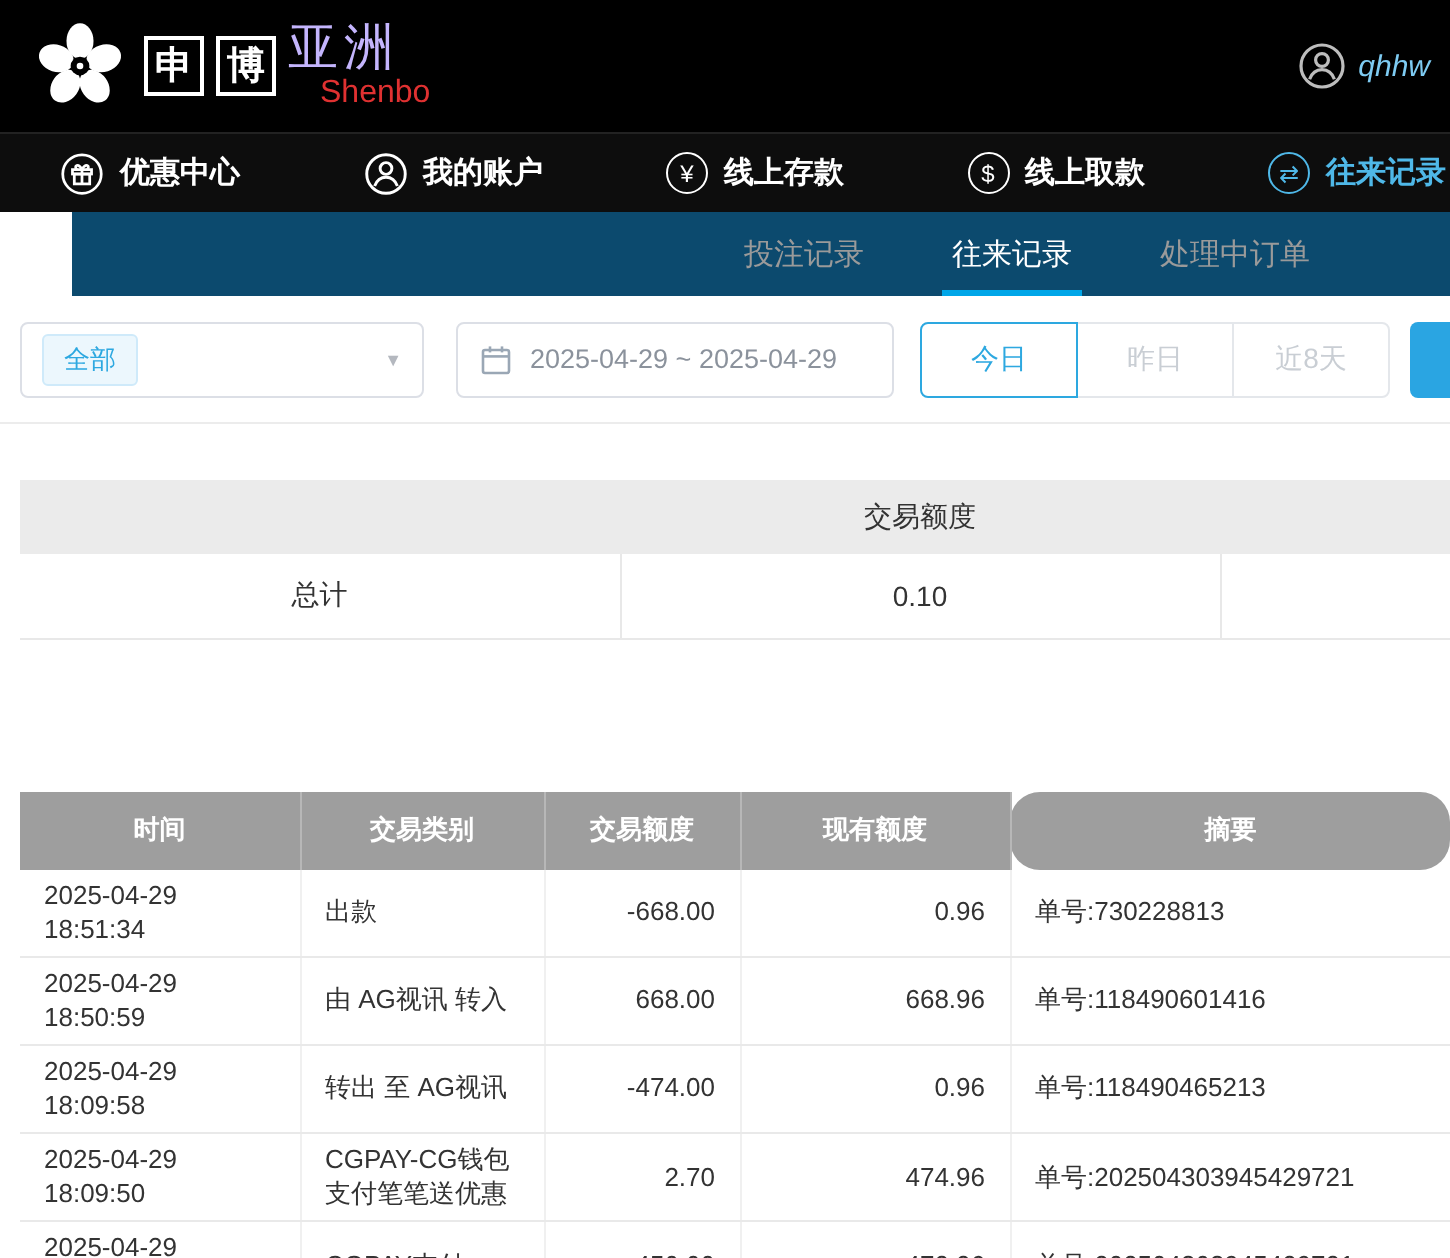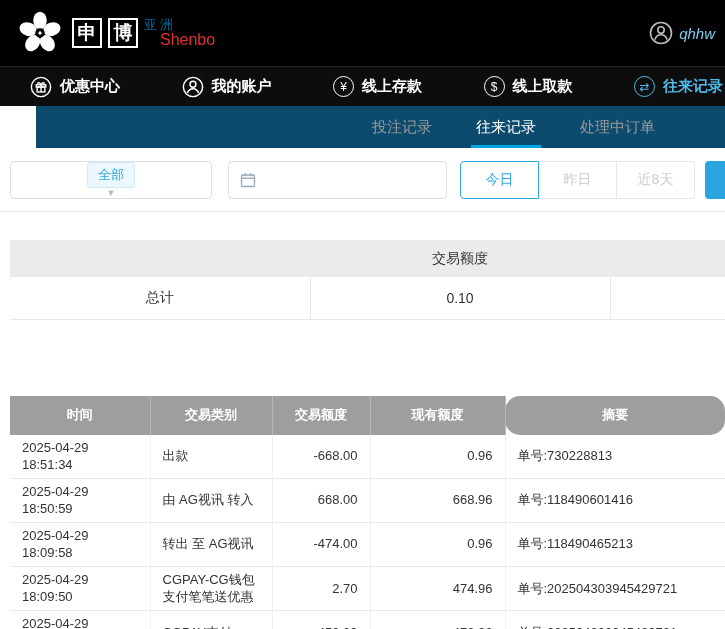--- a/index.html
+++ b/index.html
@@ -6,21 +6,21 @@
   html,body { width:725px; height:629px; overflow:hidden; background:#fff;
     font-family:"Liberation Sans","DejaVu Sans",sans-serif; }
 
   
   .top-header { height:66px; background:#000; display:flex; align-items:center; padding:0 10px 0 14px; }
   .logo { display:flex; align-items:center; cursor:pointer; }
   .flower { width:52px; height:52px; }
   .char-box { width:30px; height:30px; border:2px solid #fff; color:#fff; font-size:19px; font-weight:bold;
     display:flex; align-items:center; justify-content:center; margin-left:6px; }
   .logo-right { display:flex; flex-direction:column; margin-left:6px; }
-  .logo-region { color:#0369a1; font-size:13px; letter-spacing:3px; line-height:1.1; }
+  .logo-region { color:#c4b5fd; font-size:25px; letter-spacing:3px; line-height:1.1; }
   .logo-brand { color:#e03131; font-size:16px; margin-left:16px; line-height:1; }
   .user-area { margin-left:auto; display:flex; align-items:center; gap:6px;font-style:italic; }
   .user-svg { width:24px; height:24px; }
   .username { color:#7ecbf2; font-size:15px; white-space:nowrap; }
 
   
   .main-nav { height:40px; background:#0d0d0d; border-top:1px solid #222; display:flex; align-items:center;
     justify-content:space-between; padding:0 2px 0 30px; }
   .nav-item { display:flex; align-items:center; gap:8px; color:#fff; font-size:15px; font-weight:bold;
     cursor:pointer; white-space:nowrap; }
@@ -31,21 +31,21 @@
 
   
   .sub-nav { height:42px; background:#0c4a6e; display:flex; align-items:stretch; padding-left:336px; gap:44px;margin-left:36px; }
   .tab { display:flex; align-items:center; color:#9a9a9a; font-size:15px; position:relative; cursor:pointer; white-space:nowrap; }
   .tab.active { color:#fff; }
   .tab.active::after { content:''; position:absolute; bottom:0; left:-5px; right:-5px; height:3px; background:#00a6e8; }
 
   
   .filter-bar { height:64px; display:flex; align-items:center; padding-left:10px; border-bottom:1px solid #ececec; position:relative; }
   .type-select { width:202px; height:38px; border:1px solid #dcdfe6; border-radius:4px; background:#fff;
-    display:flex; align-items:center; justify-content:space-between; padding:0 10px; cursor:pointer;flex-direction:column; }
+    display:flex; align-items:center; justify-content:space-between; padding:0 10px; cursor:pointer; }
   .type-chip { background:#ecf7fd; color:#2da8e0; border:1px solid #cfeafa; font-size:13px; padding:3px 10px; border-radius:3px; }
   .caret { color:#b4b8bf; font-size:9px; }
   .date-picker { width:219px; height:38px; border:1px solid #dcdfe6; border-radius:4px; background:#fff;
     display:flex; align-items:center; gap:9px; padding:0 11px; margin-left:16px; color:#8b929c; font-size:13.5px; cursor:pointer; }
   .cal-svg { width:16px; height:16px; flex:0 0 auto; }
   .quick-group { display:flex; margin-left:13px; }
   .quick-btn { width:79px; height:38px; border:1px solid #e4e7eb; background:#fff; font-size:14px; color:#c9ced4;
     display:flex; align-items:center; justify-content:center; cursor:pointer; }
   .quick-btn + .quick-btn { margin-left:-1px; }
   .quick-btn:first-child { border-radius:4px 0 0 4px; }
@@ -157,20 +157,21 @@
     <span class="type-chip">全部</span>
     <span class="caret">▼</span>
   </div>
   <div class="date-picker">
     <svg class="cal-svg" viewBox="0 0 16 16" fill="none" stroke="#9aa7b5" stroke-width="1.3">
       <rect x="1.5" y="3" width="13" height="11.5" rx="1"></rect>
       <line x1="1.5" y1="6.2" x2="14.5" y2="6.2"></line>
       <line x1="5" y1="1.2" x2="5" y2="4.2"></line>
       <line x1="11" y1="1.2" x2="11" y2="4.2"></line>
     </svg>
+    <span>2025-04-29 ~ 2025-04-29</span>
   </div>
   <div class="quick-group">
     <div class="quick-btn active">
       <span>今日</span>
     </div>
     <div class="quick-btn">
       <span>昨日</span>
     </div>
     <div class="quick-btn">
       <span>近8天</span>

